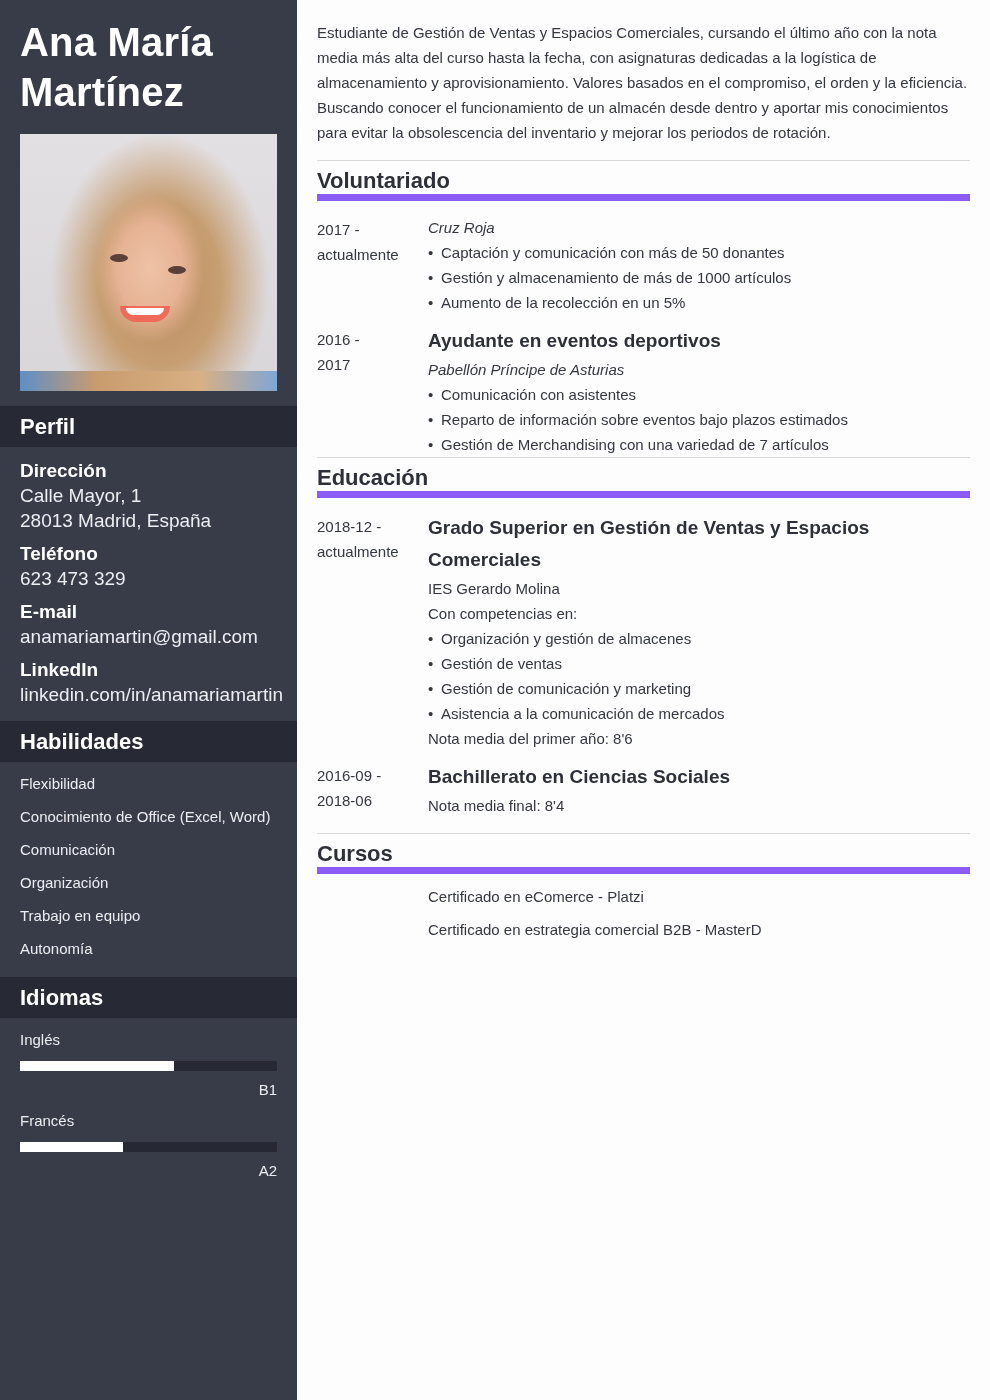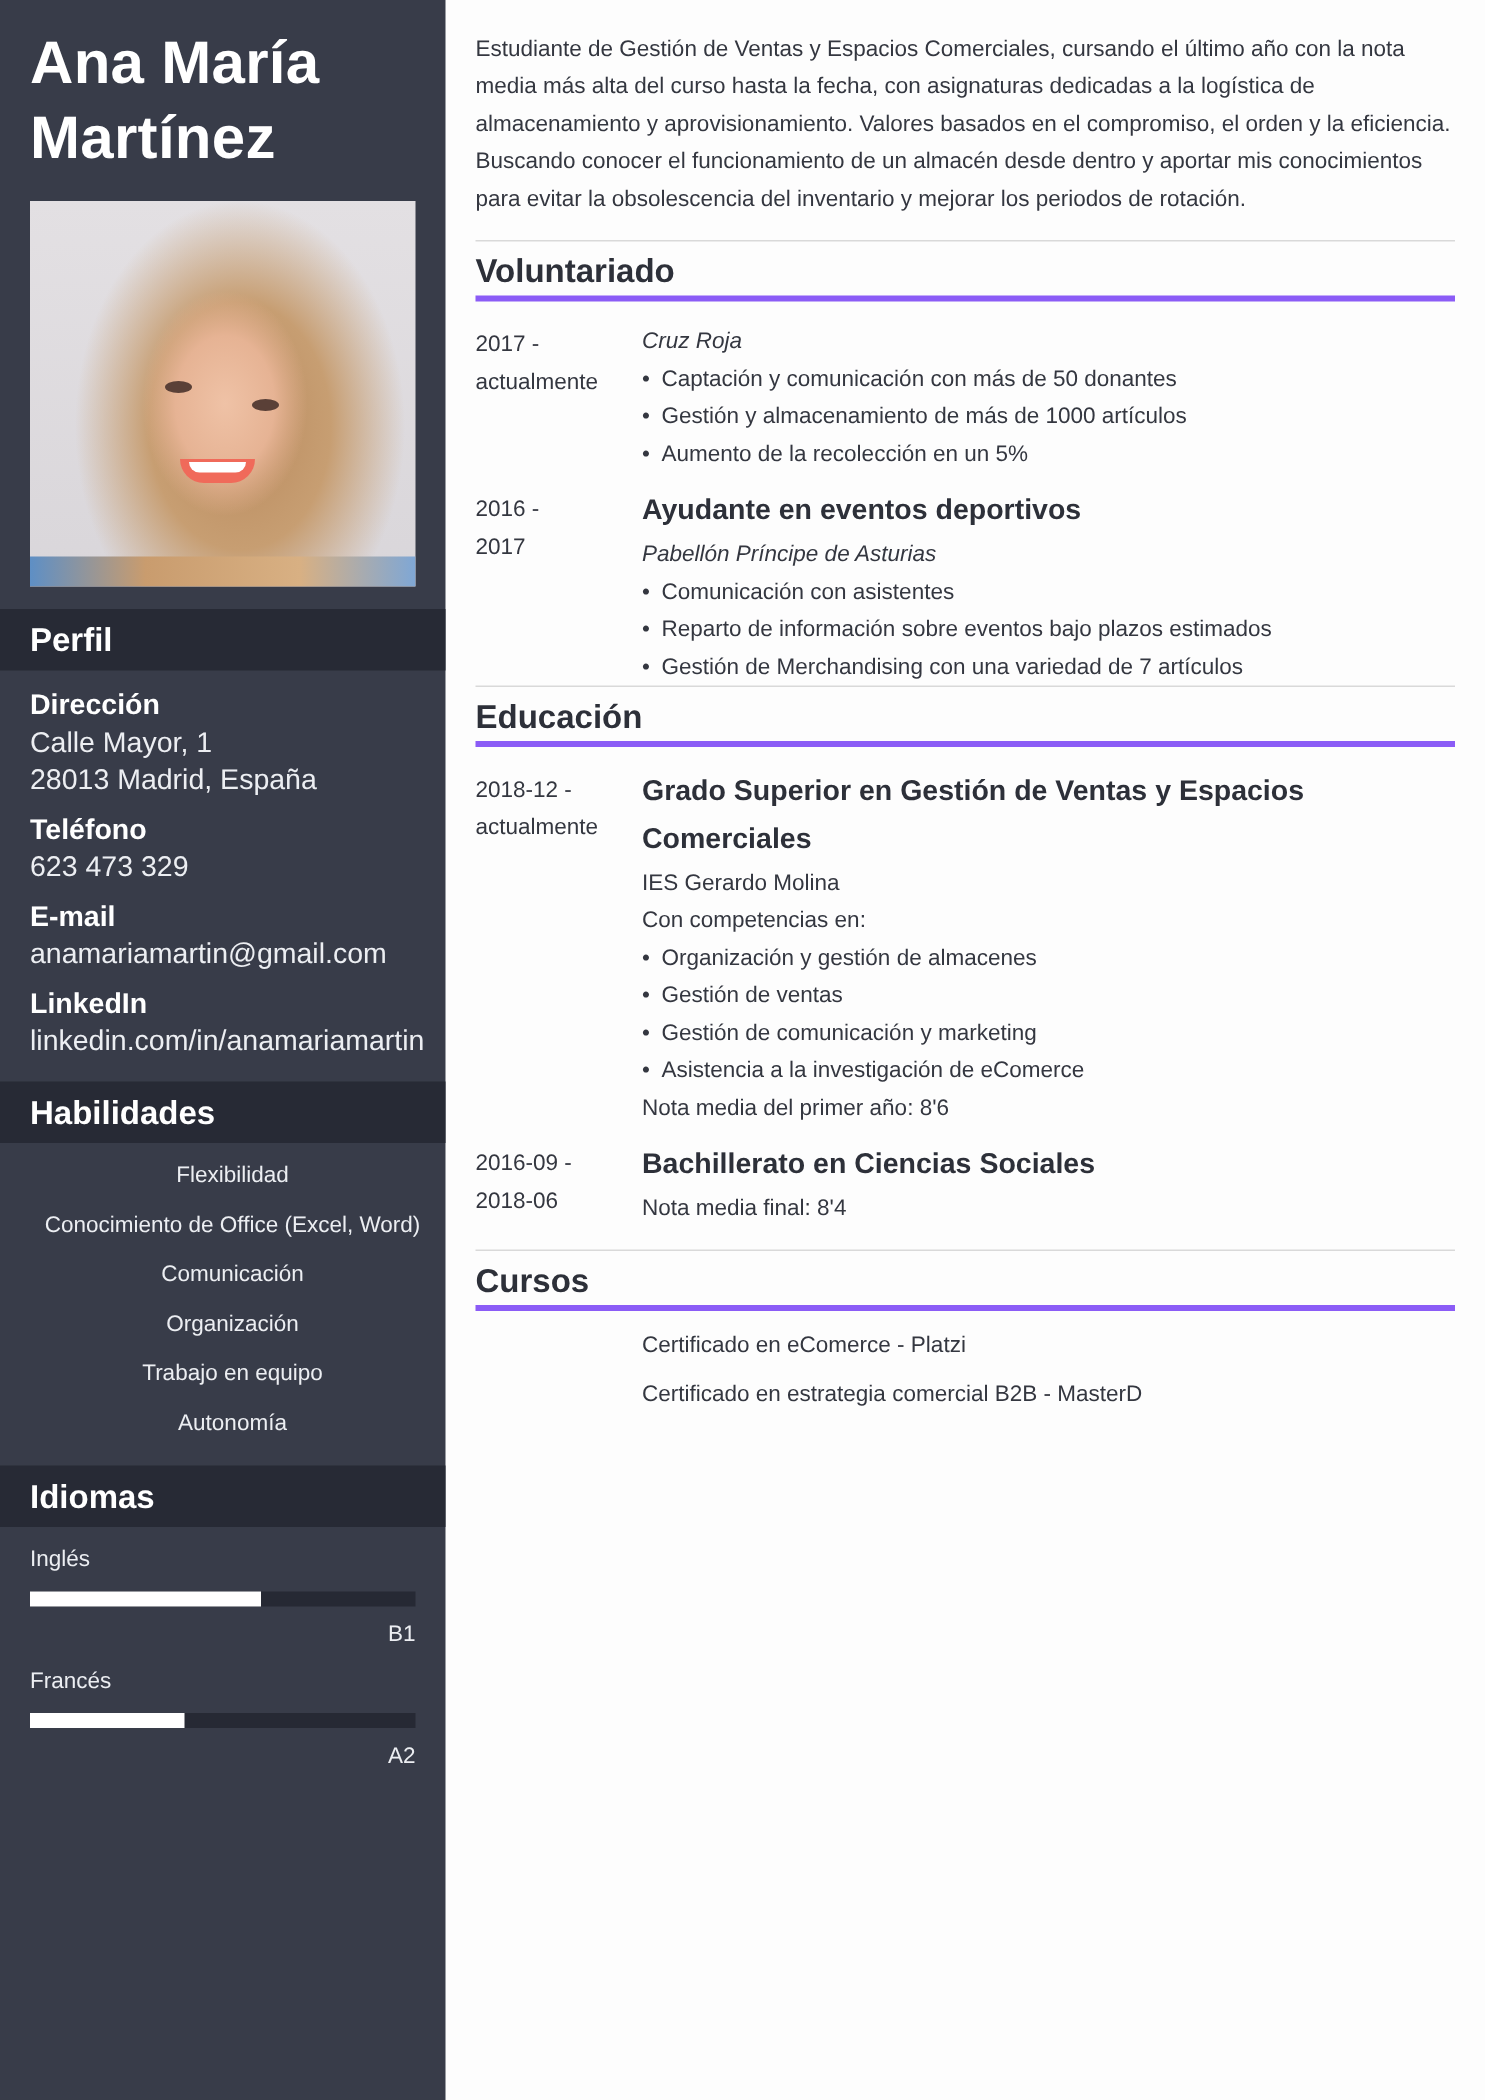--- a/index.html
+++ b/index.html
@@ -54,35 +54,35 @@
     .contact {
       position: absolute; left: 20px; top: 458px; width: 260px;
       font-size: 19px; line-height: 25px;
     }
     .contact .lbl { font-weight: bold; color: #ffffff; }
     .contact .val { color: #eceef2; }
     .contact .grp { margin-bottom: 8px; }
 
     .skills {
       position: absolute; left: 20px; top: 771px; width: 270px;
-      font-size: 15px; color: #eceef2; text-align: center;
+      font-size: 15px; color: #eceef2;
     }
     .skills div { height: 33px; line-height: 26px; }
 
     .langs { position: absolute; left: 20px; top: 1028px; width: 257px; font-size: 15px; color: #eceef2; }
     .lang { height: 81px; position: relative; }
     .lang .lname { line-height: 24px; }
     .lang .bar { position: absolute; top: 33px; left: 0; width: 257px; height: 10px; background: #262934; }
     .lang .fill { height: 10px; background: #ffffff; }
     .lang .lvl { position: absolute; top: 50px; right: 0; line-height: 24px; }
 
     .main { position: absolute; left: 317px; top: 20px; width: 653px; }
     .summary { font-size: 15px; line-height: 25px; color: #343740; }
     .sec-head {
-      border-top: 1px solid #d9d9d9; border-bottom: 4px solid #8b5cf6;
+      border-top: 1px solid #d9d9d9; border-bottom: 7px solid #8b5cf6;
       font-size: 22px; font-weight: bold; color: #2d3039;
       height: 41px; line-height: 40px;
     }
     .entry { display: flex; margin-top: 14px; }
     .entry .date { width: 111px; font-size: 15px; line-height: 25px; color: #343740; padding-top: 2px; }
     .entry .body { flex: 1; font-size: 15px; color: #343740; }
     .entry .title { font-size: 19px; font-weight: bold; line-height: 32px; color: #2d3039; }
     .entry .org { font-style: italic; line-height: 25px; }
     .entry .line { line-height: 25px; }
     .entry ul { list-style: none; }
@@ -206,21 +206,21 @@
         <div>actualmente</div>
       </div>
       <div class="body">
         <div class="title">Grado Superior en Gestión de Ventas y Espacios Comerciales</div>
         <div class="line">IES Gerardo Molina</div>
         <div class="line">Con competencias en:</div>
         <ul>
           <li>Organización y gestión de almacenes</li>
           <li>Gestión de ventas</li>
           <li>Gestión de comunicación y marketing</li>
-          <li>Asistencia a la investigación de eComerce</li>
+          <li>Asistencia a la comunicación de mercados</li>
         </ul>
         <div class="line">Nota media del primer año: 8'6</div>
       </div>
     </div>
 
     <div class="entry" style="margin-top:10px;">
       <div class="date">
         <div>2016-09 -</div>
         <div>2018-06</div>
       </div>

